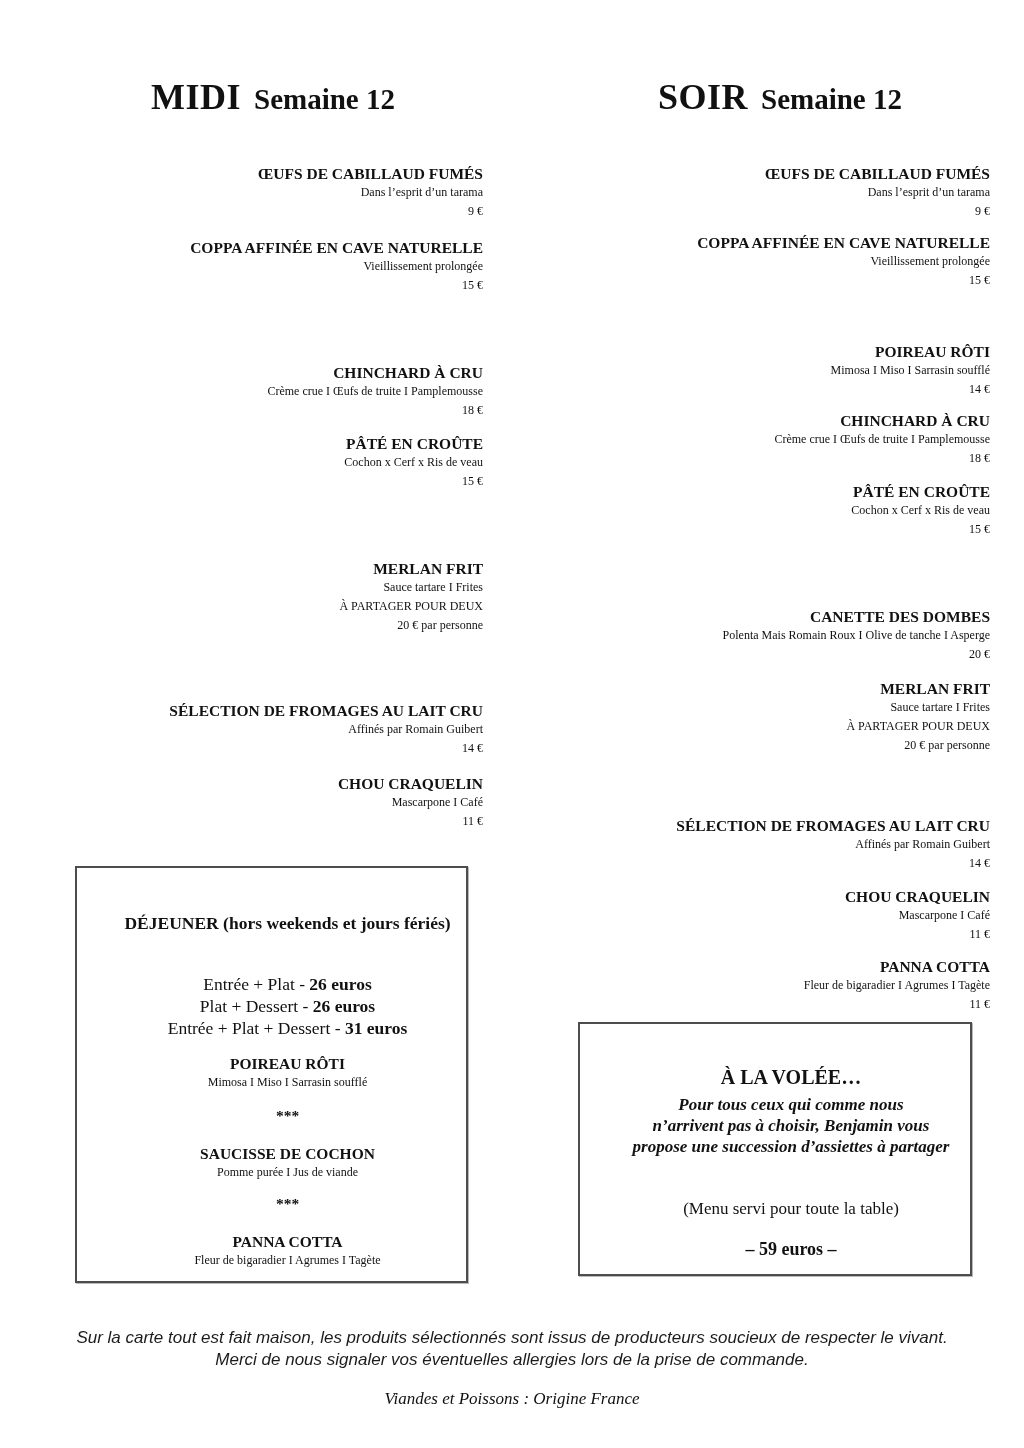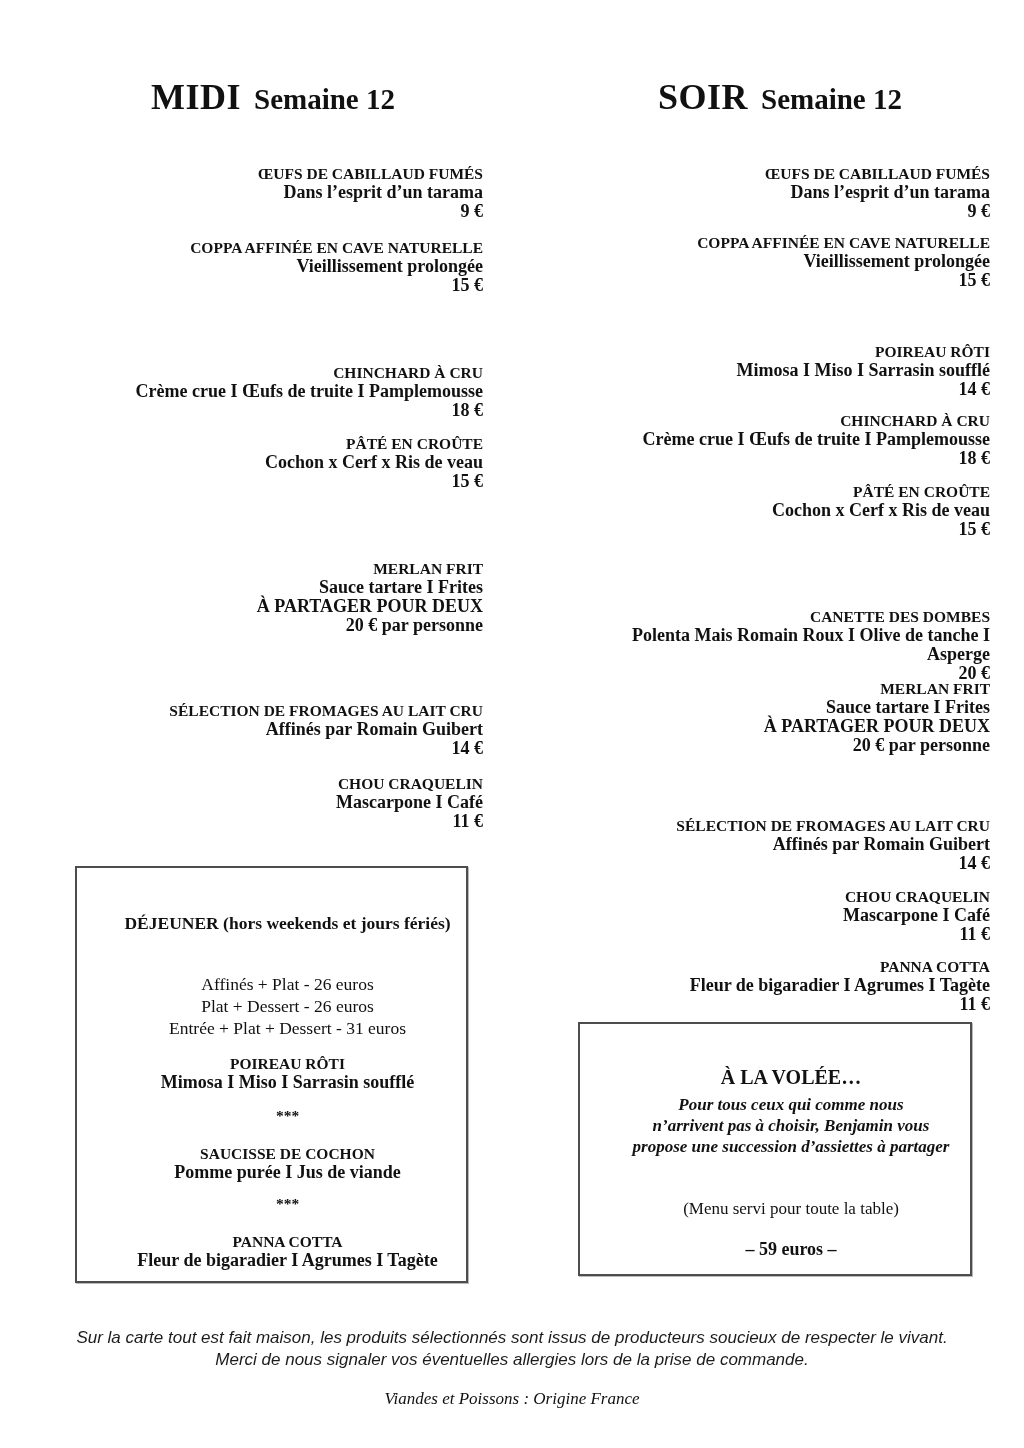--- a/index.html
+++ b/index.html
@@ -15,31 +15,31 @@
   #col-left  { left: 63px; }
   #col-right { left: 570px; }
 
   .menu-header { position: absolute; left: 0; width: 100%; top: 76px; text-align: center; white-space: nowrap; }
   .menu-header .big   { font-size: 36px; font-weight: bold; letter-spacing: 0.5px; }
   .menu-header .small { font-size: 29px; font-weight: bold; margin-left: 13px; }
 
   .item { position: absolute; left: 0; width: 100%; text-align: center; }
   .item h3, .item p { margin: 0; padding: 0; text-align: right; }
   .it { font-size: 15.5px; font-weight: bold; line-height: 19px; }
-  .id, .ip { font-size: 18px; font-weight: bold; line-height: 19px; }
+  .id, .ip { font-size: 12px; font-weight: normal; line-height: 19px; }
 
   .box { position: absolute; border: 2px solid #4d4d4d; box-shadow: 1px 1px 0 #b9b9b9; background: #ffffff; }
   #lunch-box { left: 75px;  top: 866px;  width: 389px; height: 413px; }
   #volee-box { left: 578px; top: 1022px; width: 390px; height: 250px; }
   .box .abs { position: absolute; left: 0; width: 100%; text-align: center; margin: 16px; }
 
   .lunch-heading { top: 28px; font-size: 17.5px; font-weight: bold; line-height: 22px; }
   .formulas { top: 89px; font-size: 17.5px; line-height: 22px; }
   .formulas p { margin: 0; }
-  .formulas strong { font-weight: normal; }
+  .formulas strong { font-weight: bold; }
   .stars { font-size: 15.5px; font-weight: bold; line-height: 19px; }
 
   .volee-heading { top: 24px; font-size: 20px; font-weight: bold; line-height: 26px; }
   .volee-pitch { top: 54px; font-size: 17px; font-weight: bold; font-style: italic; line-height: 21px; }
   .volee-pitch p { margin: 0; }
   .volee-note  { top: 158px; font-size: 17px; line-height: 21px; }
   .volee-price { top: 199px; font-size: 18px; font-weight: bold; line-height: 21px; }
 
   .footer { position: absolute; left: 0; width: 100%; text-align: center; }
   #footer-notice { top: 1327px; font-family: "Liberation Sans", sans-serif; font-style: italic; font-size: 17px; line-height: 22px; color: #1c1c1c; }
@@ -95,21 +95,21 @@
     <h3 class="it">CHOU CRAQUELIN</h3>
     <p class="id">Mascarpone I Café</p>
     <p class="ip">11 €</p>
   </section>
 </div>
 
 <div class="box" id="lunch-box">
   <h2 class="abs lunch-heading">DÉJEUNER (hors weekends et jours fériés)</h2>
 
   <div class="abs formulas">
-    <p><span>Affinés + Plat - </span><strong>26 euros</strong></p>
+    <p><span>Entrée + Plat - </span><strong>26 euros</strong></p>
     <p><span>Plat + Dessert - </span><strong>26 euros</strong></p>
     <p><span>Entrée + Plat + Dessert - </span><strong>31 euros</strong></p>
   </div>
 
   <div class="abs" style="top:170px">
     <h3 class="it" style="margin:0">POIREAU RÔTI</h3>
     <p class="id" style="margin:0">Mimosa I Miso I Sarrasin soufflé</p>
   </div>
 
   <p class="abs stars" style="top:222px">***</p>

